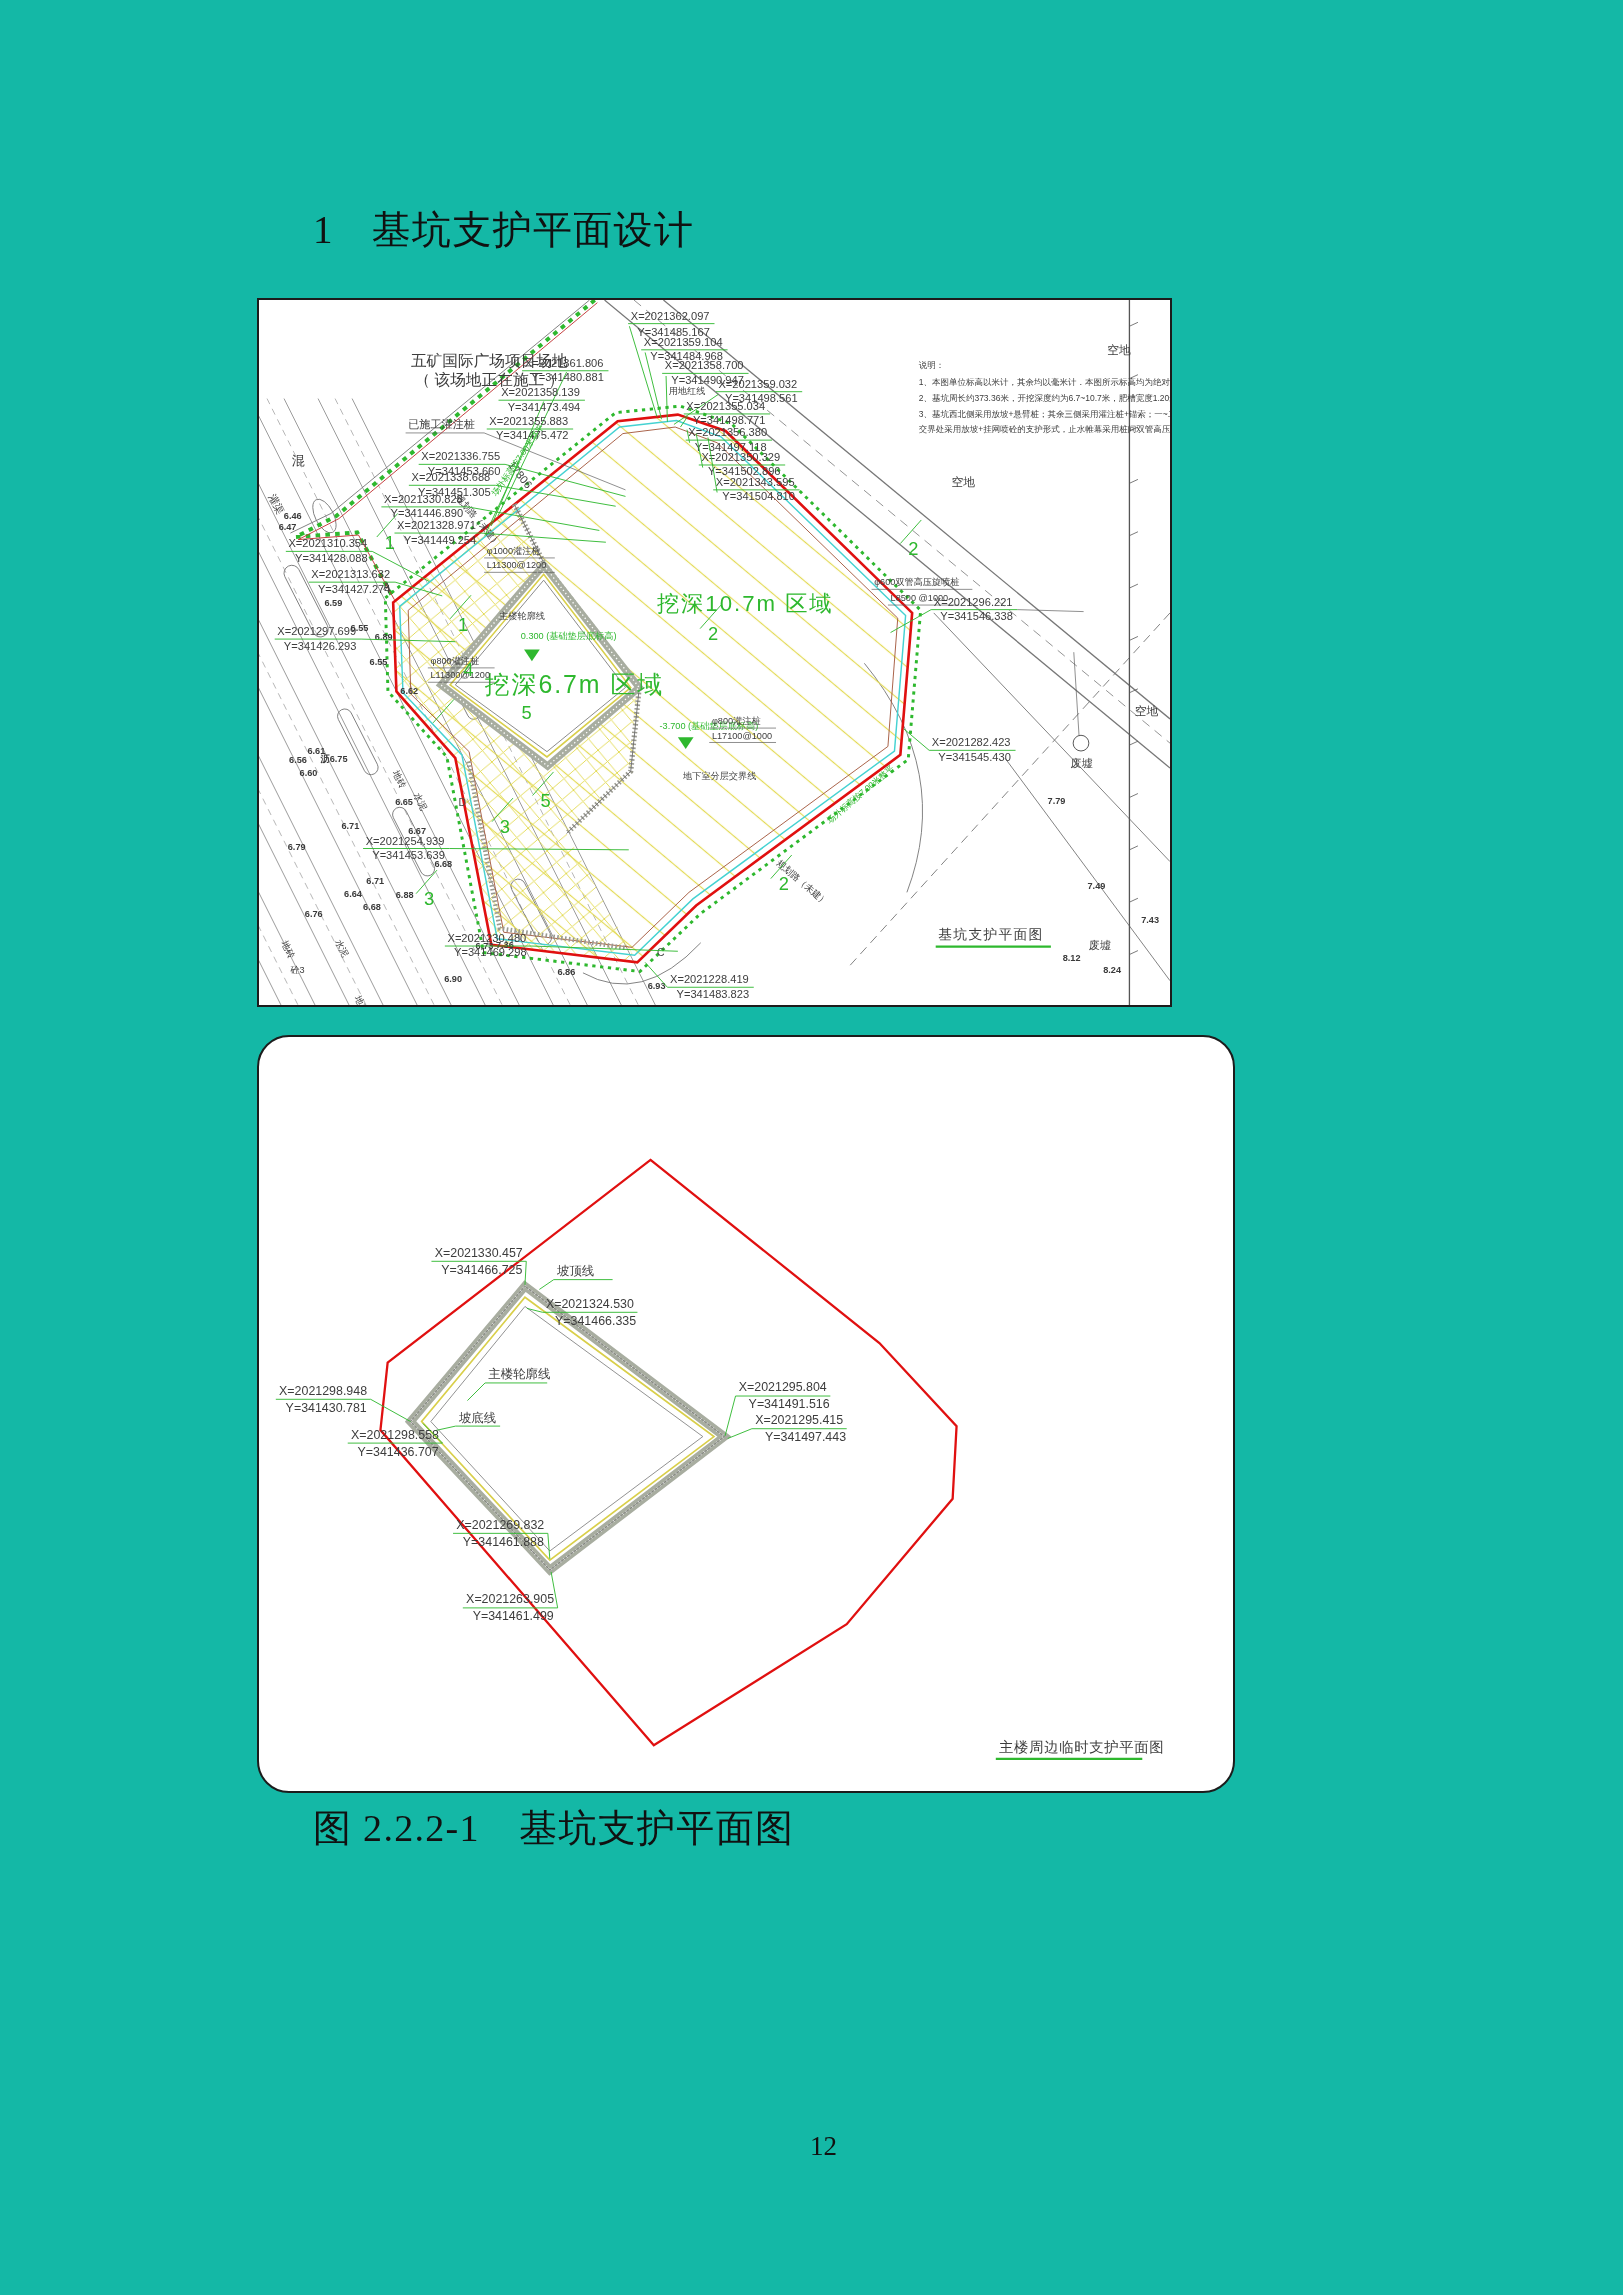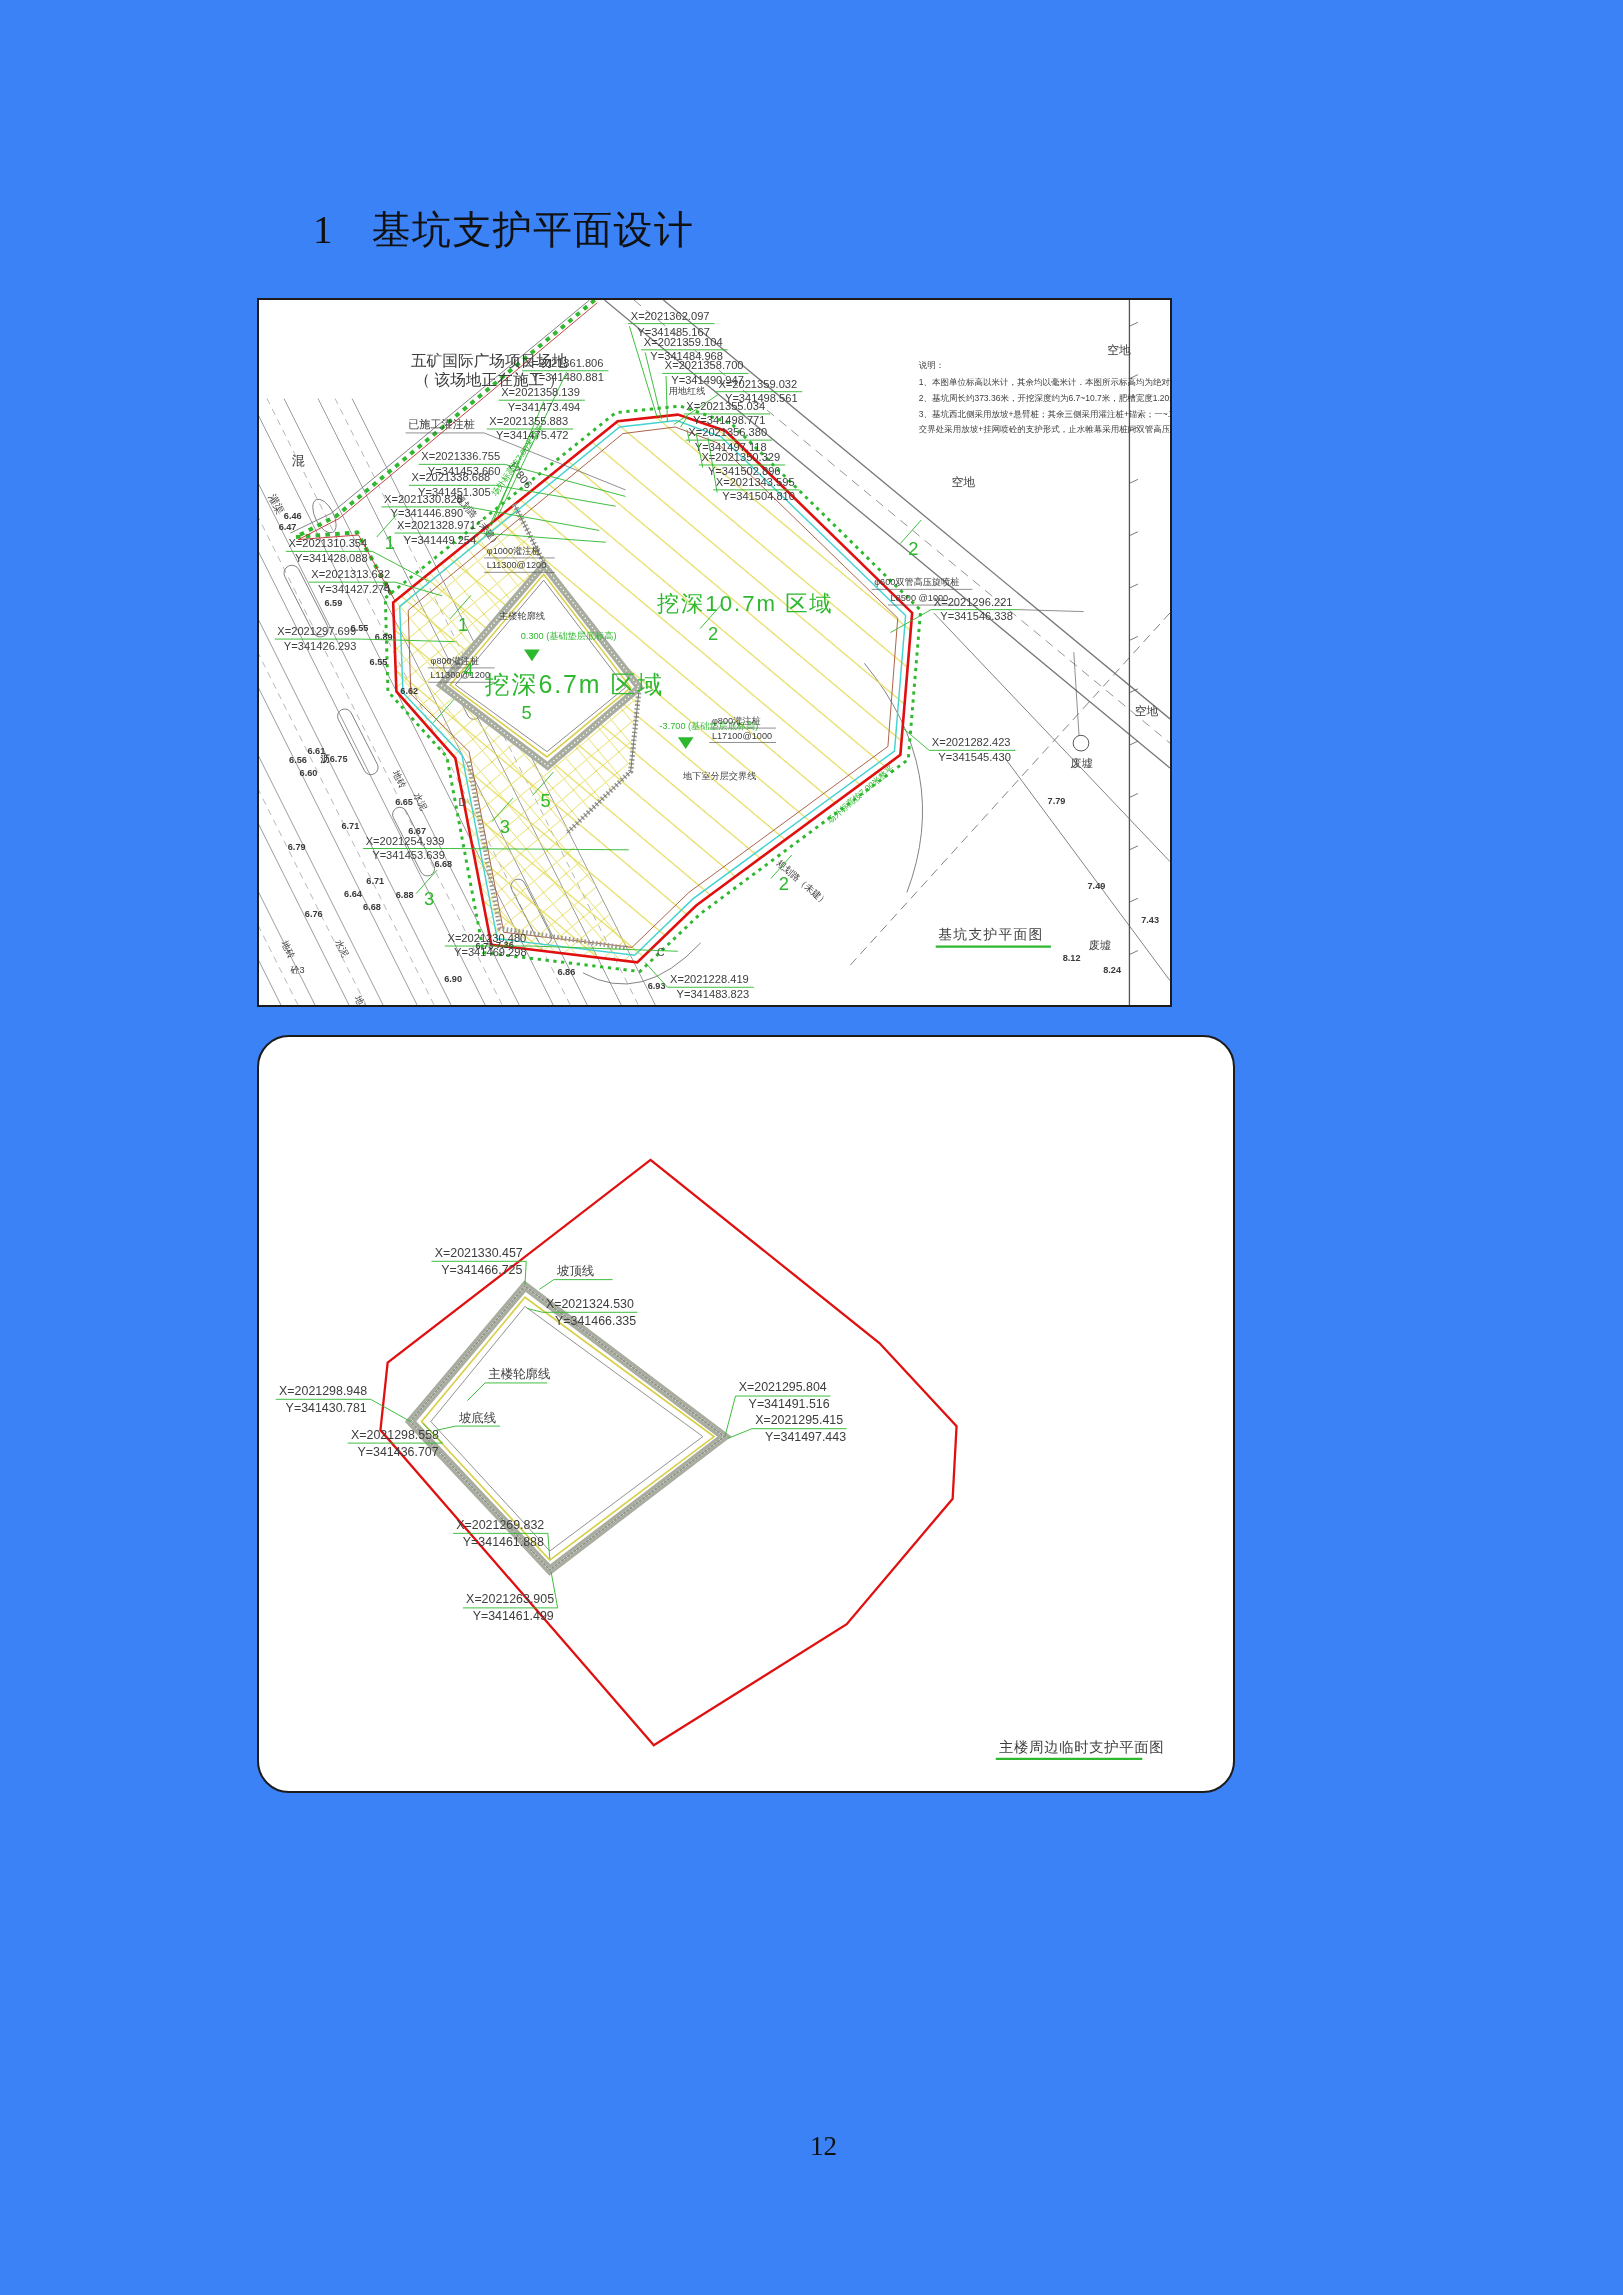--- a/index.html
+++ b/index.html
@@ -1,16 +1,16 @@
 <!DOCTYPE html>
 <html style="font-size:10.5px"><head>
 <meta charset="utf-8">
 <style>
   html,body{margin:0;padding:0;background:#ffffff;}
-  #page{position:relative;width:1623px;height:2295px;background:#3b82f6;overflow:hidden;
+  #page{position:relative;width:1623px;height:2295px;background:#14b8a6;overflow:hidden;
         font-family:"Liberation Serif","DejaVu Serif",serif;color:#111;}
   .abs{position:absolute;}
   #heading{left:313px;top:203px;font-size:39px;letter-spacing:1.3px;white-space:nowrap;}
   #heading .num{margin-right:38px;}
   #caption{left:313px;top:1803px;font-size:38px;letter-spacing:1.3px;white-space:nowrap;}
   #pageno{left:810px;top:2131px;font-size:27px;}
   .frame{position:absolute;border:2px solid #1c1c1c;background:#fff;box-sizing:content-box;}
   svg{display:block;}
   svg text{font-family:"Liberation Sans","DejaVu Sans",sans-serif;fill:#3d3d3d;}
   text.cad{font-size:17px;}
@@ -502,17 +502,18 @@
           </g>
     </g>
 
     <g>
       <text x="1131" y="1093" font-size="22" letter-spacing="1" fill="#333">主楼周边临时支护平面图</text>
       <line x1="1126" y1="1104" x2="1350" y2="1104" stroke="#2eb82e" stroke-width="3.5"></line>
     </g>
   </svg>
   </div>
 
+  <div id="caption" class="abs">图 2.2.2-1　基坑支护平面图</div>
 
   <div id="pageno" class="abs">12</div>
 
 </div>
 
 
 </body></html>

